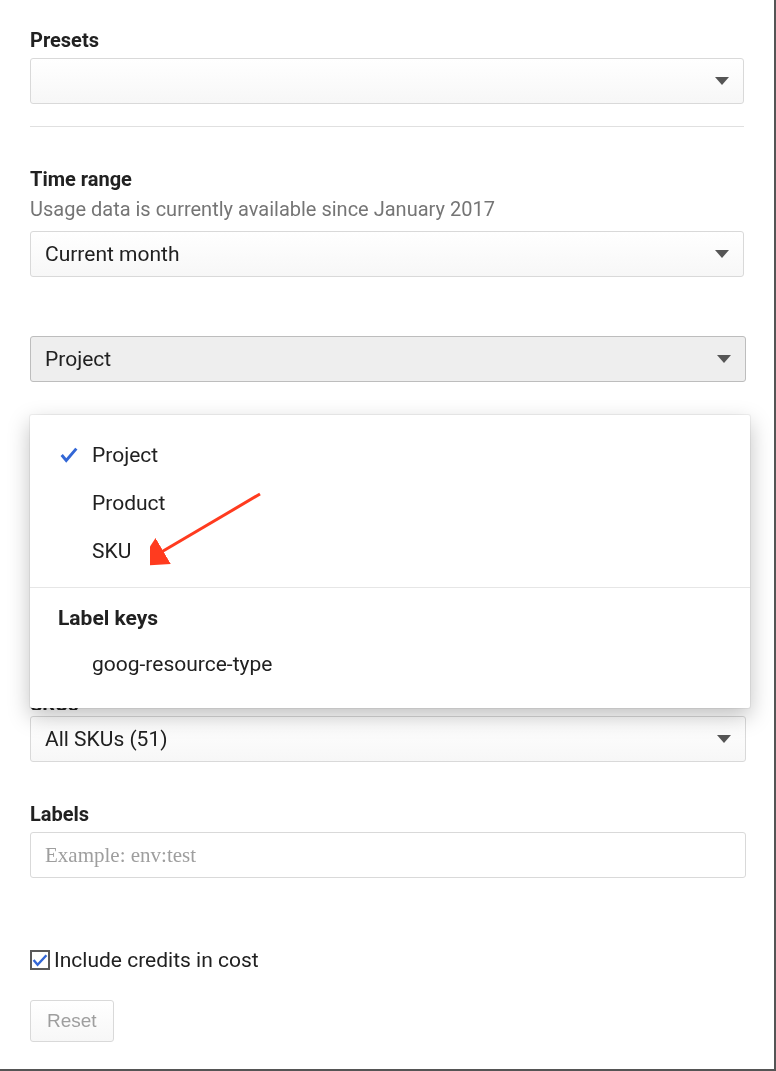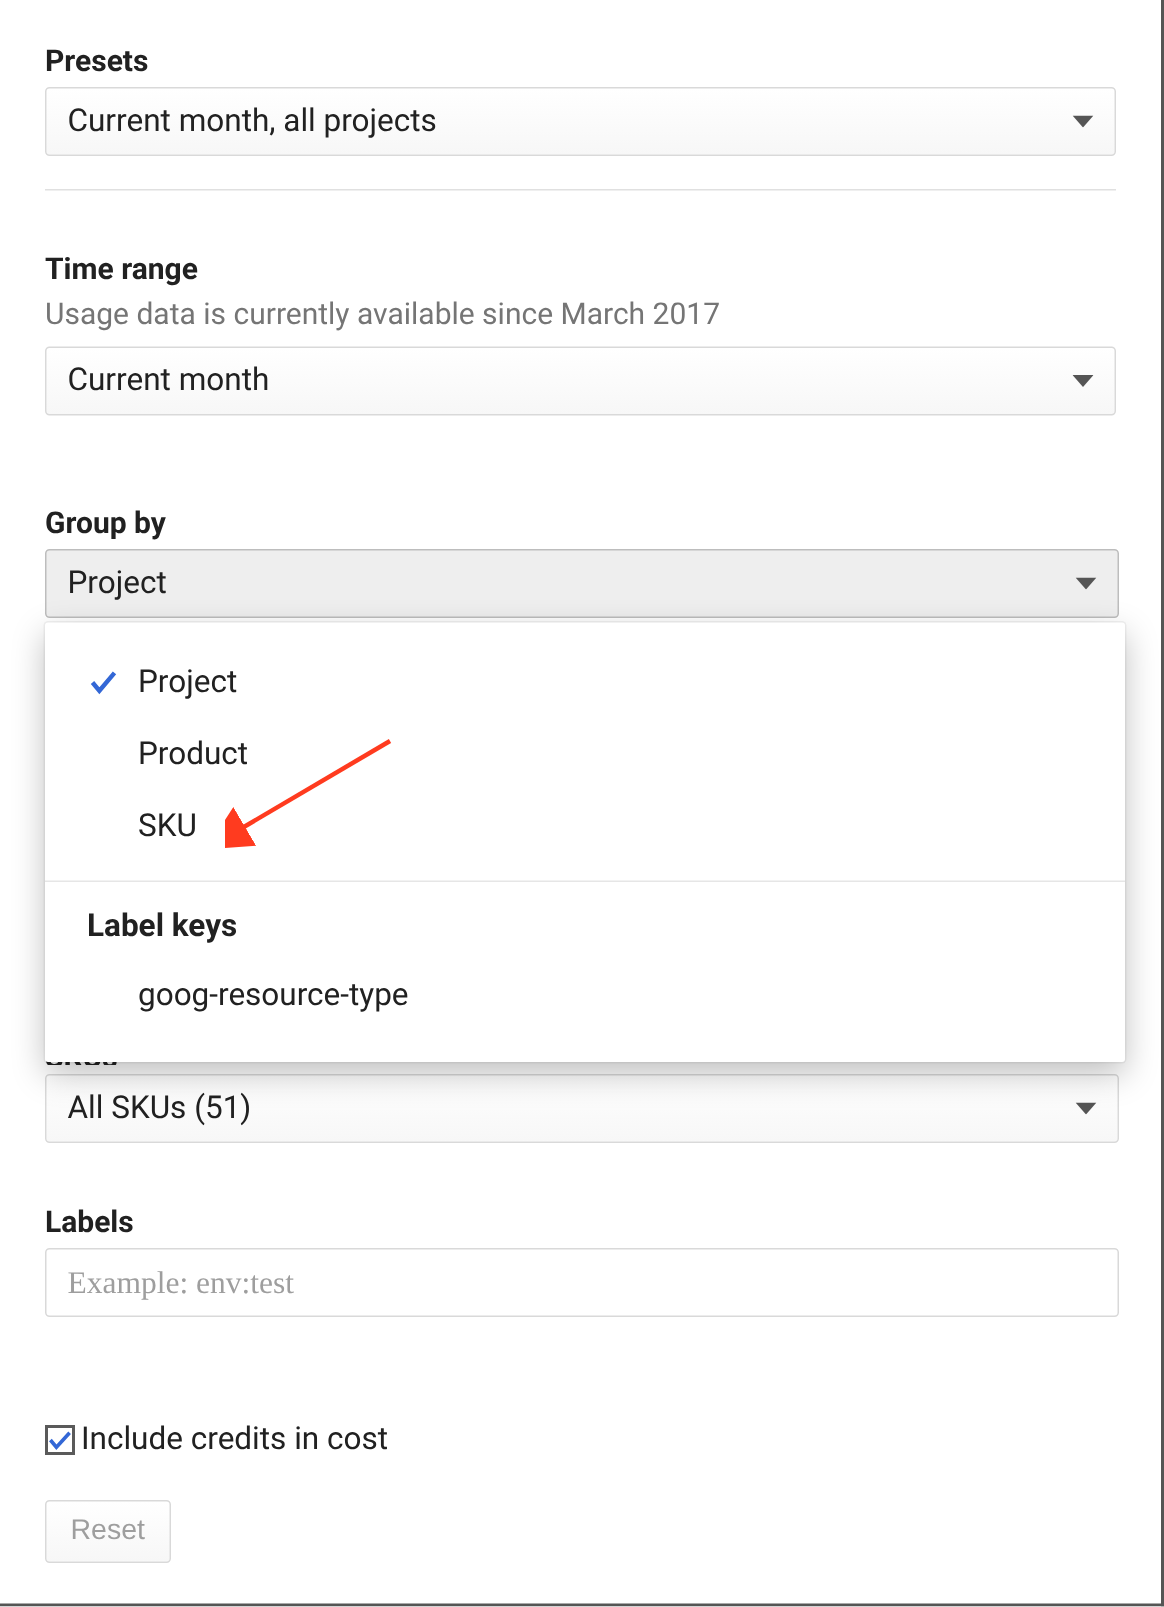--- a/index.html
+++ b/index.html
@@ -186,46 +186,44 @@
   }
 </style>
 </head>
 <body>
 
 <div class="frame">
 
   <div class="field-block">
     <div class="label">Presets</div>
     <div class="select">
-      <span>Current month, all projects</span>
       <span class="caret">
         <svg class="caret-svg" viewBox="0 0 14 8">
             <polygon points="0,0 14,0 7,8"></polygon>
           </svg>
       </span>
     </div>
   </div>
 
   <hr class="divider">
 
   <div class="field-block">
     <div class="label">Time range</div>
-    <div class="sublabel">Usage data is currently available since March 2017</div>
+    <div class="sublabel">Usage data is currently available since January 2017</div>
     <div class="select">
       <span>Current month</span>
       <span class="caret">
         <svg class="caret-svg" viewBox="0 0 14 8">
             <polygon points="0,0 14,0 7,8"></polygon>
           </svg>
       </span>
     </div>
   </div>
 
   <div class="groupby-block">
-    <div class="label">Group by</div>
     <div class="select open">
       <span>Project</span>
       <span class="caret">
         <svg class="caret-svg" viewBox="0 0 14 8">
             <polygon points="0,0 14,0 7,8"></polygon>
           </svg>
       </span>
     </div>
   </div>
 

